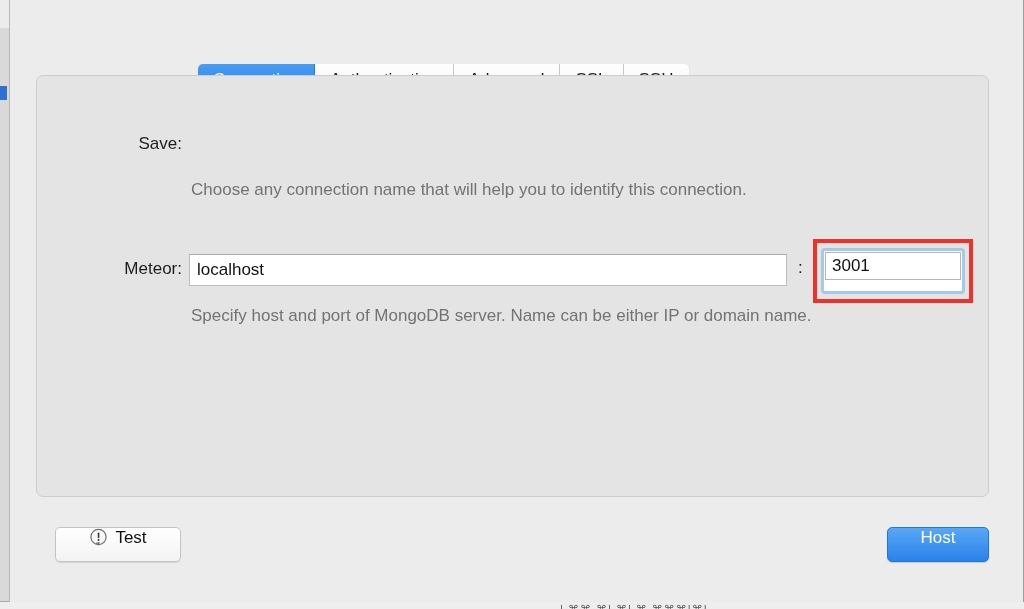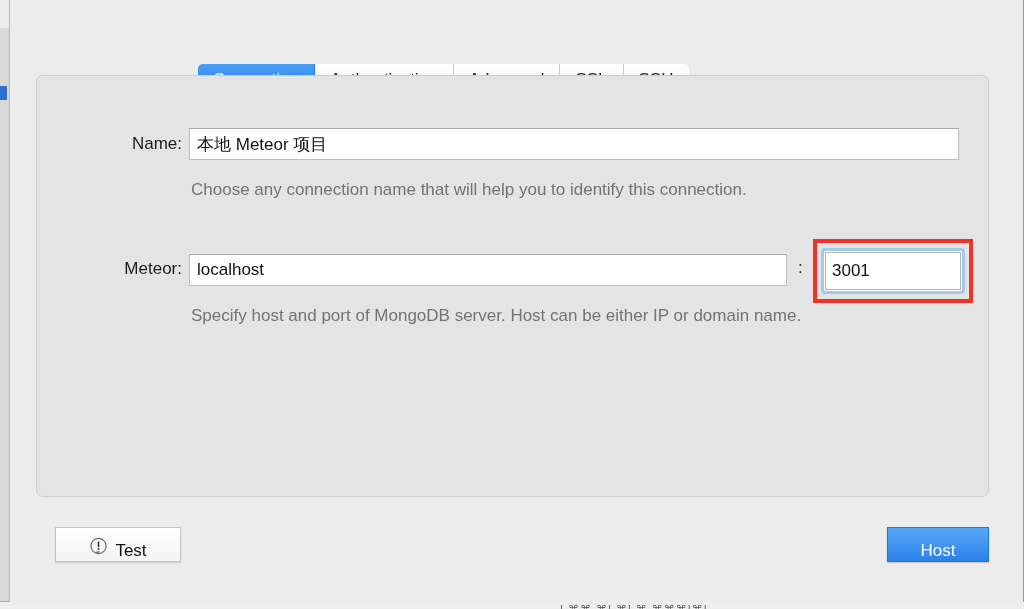--- a/index.html
+++ b/index.html
@@ -197,44 +197,44 @@
     position: absolute;
     left: 811px; top: 248px;
     width: 144px; height: 46px;
     border: 3px solid #a3c9ec;
     border-radius: 4px;
     box-sizing: border-box;
     background: #ffffff;
   }
   #port-input {
     left: 815px; top: 252px;
-    width: 136px; height: 38px;
+    width: 136px; height: 28px;
     border: 1px solid #b6b6b6;
     line-height: 36px;
     padding: 0 6px;
   }
 
   .hint {
     position: absolute;
     font-size: 17px;
     color: #737373;
     line-height: 26px;
   }
   #name-hint { left: 181px; top: 177px; width: 790px; }
   #addr-hint { left: 181px; top: 303px; width: 765px; }
 
   
   .btn {
     position: absolute;
     display: flex;
-    align-items: flex-end;
+    align-items: flex-start;
     justify-content: center;
     box-sizing: border-box;
     font-size: 17px;
-    border-radius: 0;
+    border-radius: 5px;
     cursor: default;
     user-select: none;
   }
   .btn.light-btn {
     background: linear-gradient(to bottom, #ffffff 0%, #f3f3f3 100%);
     border: 1px solid #c4c4c4;
     color: #111111;
     box-shadow: 0 1px 1px rgba(0,0,0,.10);
   }
   #test-button {
@@ -274,33 +274,32 @@
   <div class="tabbar">
     <div class="tab active">Connection</div>
     <div class="tab">Authentication</div>
     <div class="tab">Advanced</div>
     <div class="tab">SSL</div>
     <div class="tab">SSH</div>
   </div>
 
   <div class="panel"></div>
 
-  <div class="row-label" id="name-label">Name:</div>
-  <input class="text-input" id="name-input" type="text" value="本地 Meteor 项目" style="">
+  <div class="row-label" id="name-label">Save:</div>
   <div class="hint" id="name-hint">Choose any connection name that will help you to identify this connection.</div>
 
   <div class="row-label" id="addr-label">Meteor:</div>
   <input class="text-input" id="host-input" type="text" value="localhost" style="">
   <div class="colon">:</div>
 
   <div class="port-highlight"></div>
   <div class="port-focus"></div>
   <input class="text-input" id="port-input" type="text" value="3001" style="">
 
-  <div class="hint" id="addr-hint">Specify host and port of MongoDB server. Host can be either IP or domain name.</div>
+  <div class="hint" id="addr-hint">Specify host and port of MongoDB server. Name can be either IP or domain name.</div>
 
   <div class="btn light-btn" id="test-button">
     <span class="warn-icon">
       <svg width="19" height="19" viewBox="0 0 19 19">
         <circle cx="9.5" cy="9" r="7.6" fill="#f7f7f7" stroke="#6e6e6e" stroke-width="1.2"></circle>
         <path d="M7.2 15.2 L9.2 16.9 L10.1 14.6 Z" fill="#f7f7f7" stroke="#6e6e6e" stroke-width="1.1" stroke-linejoin="round"></path>
         <rect x="8.75" y="4.6" width="1.6" height="5.6" rx=".7" fill="#3a3a3a"></rect>
         <circle cx="9.55" cy="12.1" r="1" fill="#3a3a3a"></circle>
       </svg>
     </span>

